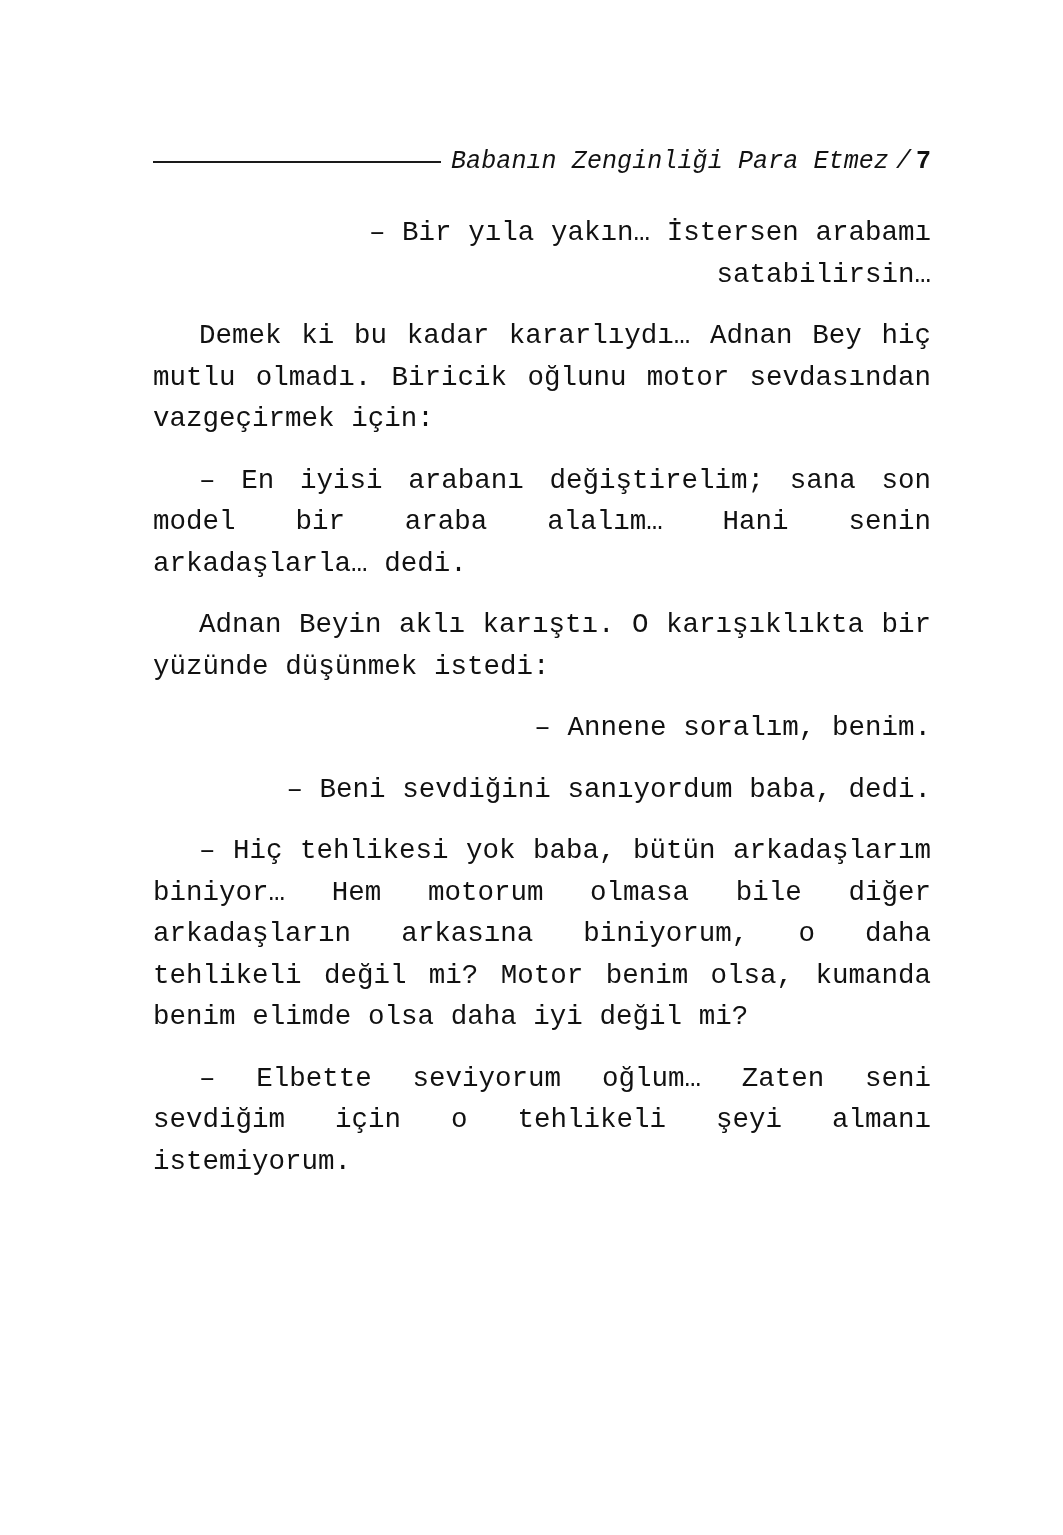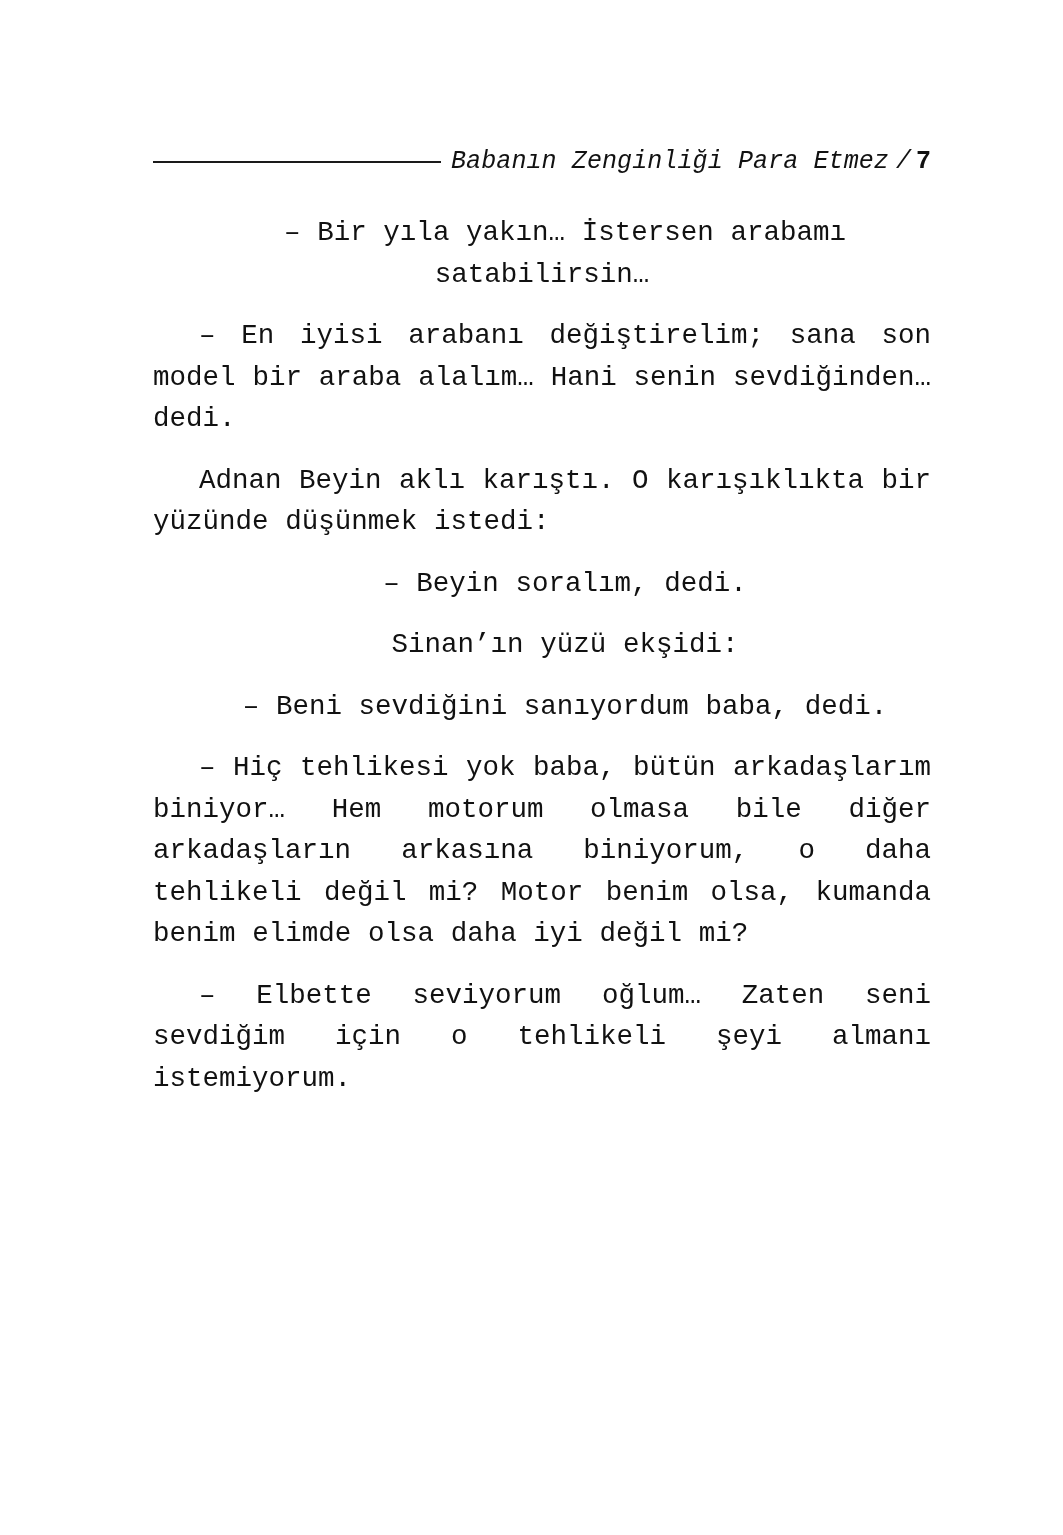--- a/index.html
+++ b/index.html
@@ -85,39 +85,39 @@
     hyphens: none;
     word-spacing: 0.2px;
   }
 
   .body-text p:last-child {
     margin-bottom: 0;
   }
 
   
   .body-text p.short {
-    text-align: center;
+    text-align: right;
   }
 </style>
 </head>
 <body>
 
 <div class="page">
 
   <div class="running-head">
     <span class="head-rule"></span>
     <span class="head-title">Babanın Zenginliği Para Etmez</span>
     <span class="head-sep">/</span>
     <span class="head-folio">7</span>
   </div>
 
   <div class="body-text">
     <p class="short">– Bir yıla yakın… İstersen arabamı satabilirsin…</p>
-    <p>– En iyisi arabanı değiştirelim; sana son model bir araba alalım… Hani senin sevdiğinden… dedi.</p>
+    <p>Demek ki bu kadar kararlıydı… Adnan Bey hiç mutlu olmadı. Biricik oğlunu motor sevdasından vazgeçirmek için:</p>
+    <p>– En iyisi arabanı değiştirelim; sana son model bir araba alalım… Hani senin arkadaşlarla… dedi.</p>
     <p>Adnan Beyin aklı karıştı. O karışıklıkta bir yüzünde düşünmek istedi:</p>
-    <p class="short">– Beyin soralım, dedi.</p>
-    <p class="short">Sinan’ın yüzü ekşidi:</p>
+    <p class="short">– Annene soralım, benim.</p>
     <p class="short">– Beni sevdiğini sanıyordum baba, dedi.</p>
     <p>– Hiç tehlikesi yok baba, bütün arkadaşlarım biniyor… Hem motorum olmasa bile diğer arkadaşların arkasına biniyorum, o daha tehlikeli değil mi? Motor benim olsa, kumanda benim elimde olsa daha iyi değil mi?</p>
     <p>– Elbette seviyorum oğlum… Zaten seni sevdiğim için o tehlikeli şeyi almanı istemiyorum.</p>
   </div>
 
 </div>
 
 </body></html>

